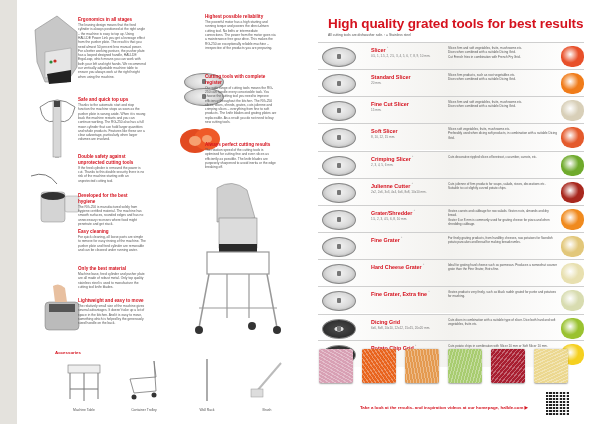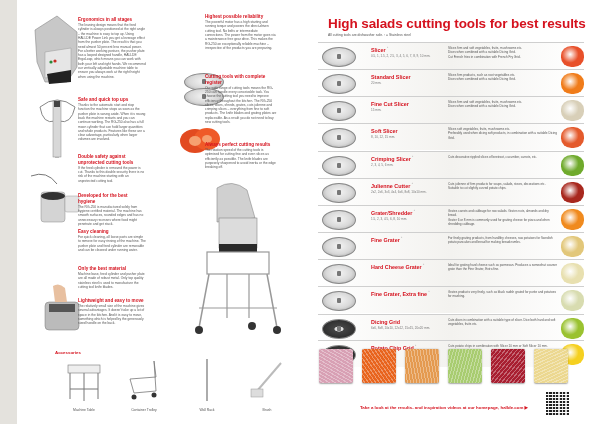--- a/index.html
+++ b/index.html
@@ -180,21 +180,21 @@
   <div class="acc-item" style="left:220px;">
     <svg class="acc-img" viewBox="0 0 40 46">
       <line x1="34" y1="6" x2="10" y2="34" stroke="#bbb" stroke-width="2"></line>
       <rect x="4" y="32" width="12" height="8" fill="#ddd" stroke="#999" stroke-width="0.5"></rect>
     </svg>
     <div class="acc-label">Brush</div>
   </div>
 </div>
 
 <div class="right-page">
-  <div class="title">High salads cutting tools for best results</div>
+  <div class="title">High quality grated tools for best results</div>
   <div class="subtitle">All cutting tools are dishwasher safe.   ¹ = Stainless steel</div>
 
   <div id="tool-list">
       <div class="tool-row" style="top: 42px;">
         <div class="disc" style="">
           <div class="hub"></div>
         </div>
         <div class="tool-name"><span>Slicer</span> <sup style="font-size:3px;color:#999">¹</sup></div>
         <div class="tool-sizes">0.5, 1, 1.5, 2, 2.5, 3, 4, 5, 6, 7, 8, 9, 10 mm.</div>
         <div class="tool-desc">

